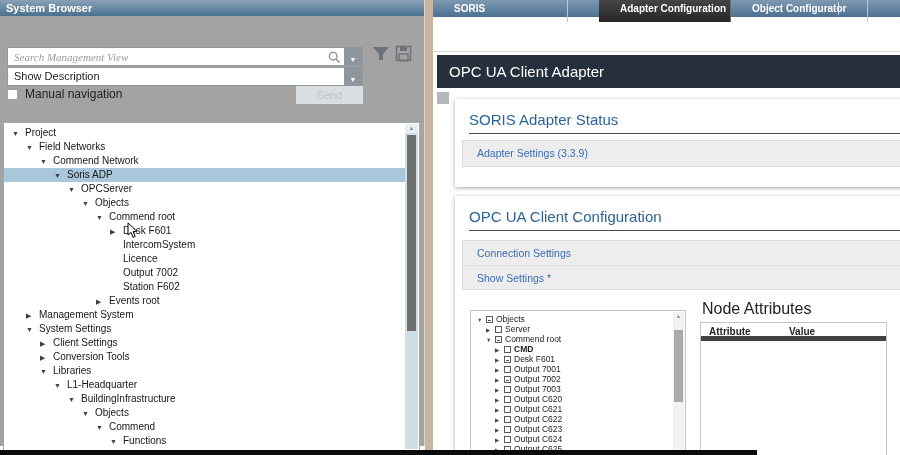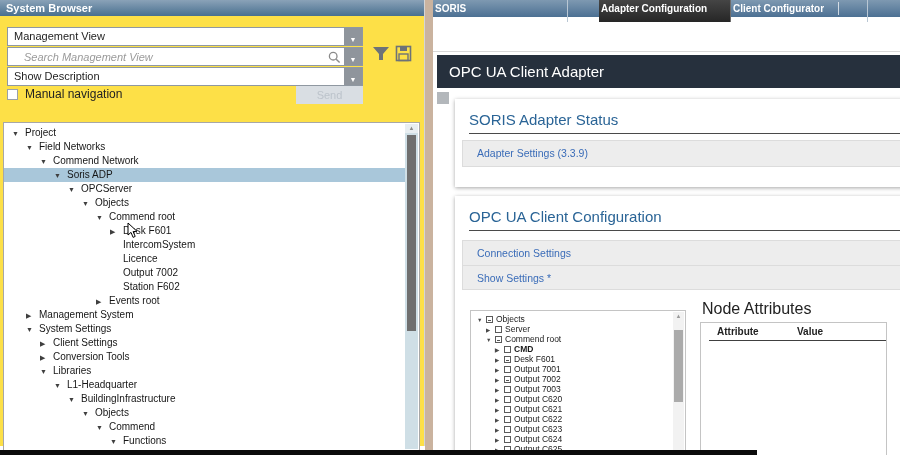--- a/index.html
+++ b/index.html
@@ -1,33 +1,33 @@
 <!DOCTYPE html>
 <html><head>
 <meta charset="utf-8">
 <style>
   * { margin:0; padding:0; box-sizing:border-box; }
   html,body { width:900px; height:455px; overflow:hidden;
     font-family:"Liberation Sans", sans-serif; background:#fff; }
   #stage { position:relative; width:900px; height:455px; overflow:hidden; background:#fff; }
 
   
-  #left-panel { position:absolute; left:0; top:0; width:425px; height:446px; background:#fde047; border-right:1px solid #d5d5d5; }
+  #left-panel { position:absolute; left:0; top:0; width:425px; height:446px; background:#a3a3a3; border-right:1px solid #d5d5d5; }
   .titlebar { position:absolute; left:0; top:0; right:0; height:16px;
     background:linear-gradient(#8aa2b8,#49708f); color:#fff; font-size:11px; font-weight:bold;
     line-height:16px; padding-left:6px; }
   .combo { position:absolute; left:7px; width:356px; height:19px; background:#fff; border:1px solid #8f98a1; }
   .combo .val { position:absolute; left:6px; top:0; line-height:17px; font-size:11px; color:#1d1d1d; }
   .dd-btn { position:absolute; right:0; top:0; width:18px; height:17px; background:#8f959c; text-align:center; }
   .dd-btn span { color:#fff; font-size:7px; line-height:17px; }
   #combo-view { top:27px; }
   #combo-search { top:47px; }
   #combo-desc { top:67px; }
   #search-input { position:absolute; left:1px; top:1px; width:295px; height:15px; border:none; outline:none;
-    font-family:Liberation Sans, sans-serif; font-size:11px; font-style:italic; color:#555; padding-left:15px; }
+    font-family:Liberation Serif, serif; font-size:11px; font-style:italic; color:#555; padding-left:5px; }
   #search-input::placeholder { color:#9a9a9a; font-style:italic; }
   .mag { position:absolute; right:21px; top:2px; }
   .tool-icon { position:absolute; }
   #filter-icon { left:372px; top:46px; }
   #save-icon { left:395px; top:45px; }
   #manual-checkbox { position:absolute; left:7px; top:89px; width:11px; height:11px; background:#fff; border:1px solid #9aa1a8; }
   #manual-label { position:absolute; left:25px; top:87px; font-size:12px; color:#222; }
   #send-button { position:absolute; left:296px; top:86px; width:67px; height:18px; background:#d9dee3;
     color:#bcc3cb; font-size:11px; text-align:center; line-height:18px; }
 
@@ -44,21 +44,21 @@
 
   #cursor { position:absolute; left:127px; top:222px; z-index:30; }
 
   
   #divider { position:absolute; left:425px; top:0; width:8px; height:455px; background:#cab39f; }
 
   
   #right-panel { position:absolute; left:433px; top:0; width:467px; height:455px; background:#fff; }
   .tabbar { position:absolute; left:0; top:0; right:0; height:17px; display:flex;
     background:linear-gradient(#7e99b1,#4c7093); }
-  .tab { height:22px; line-height:17px; color:#fff; font-weight:bold; font-size:10px; padding-left:2px;
+  .tab { height:22px; line-height:17px; color:#fff; font-weight:bold; font-size:10px; padding-left:21px;
     border-right:1px solid #b9c7d4; }
   .tab.active { background:linear-gradient(#454545,#262626); border-right:1px solid #6d6d6d;margin-left:31px; }
   .tab-divider { position:absolute; left:405px; top:2px; width:1px; height:13px; background:rgba(255,255,255,.7); }
   .topline { position:absolute; left:0; top:51px; right:0; height:1px; background:#d8d8d8; }
   #page-header { position:absolute; left:4px; top:55px; right:-10px; height:33px; background:#26303d;
     color:#fff; font-size:15px; line-height:33px; padding-left:12px; }
   #collapse-handle { position:absolute; left:4px; top:92px; width:12px; height:12px; background:#b3b7bb; }
 
   .card { position:absolute; left:22px; width:460px; background:#fff; box-shadow:0 1px 4px rgba(0,0,0,.35); }
   #card-status { top:99px; height:88px; }
@@ -81,39 +81,35 @@
   .cb.ind::after { content:""; display:block; width:3px; height:1px; background:#555; margin:2.5px auto 0; }
   .ntrow.bold { font-weight:bold; }
   .nscroll { position:absolute; right:1px; top:1px; width:11px; bottom:1px; background:#f2f2f2; }
   .nscroll .up { position:absolute; top:0; left:0; right:0; height:9px; text-align:center; font-size:6px;
     color:#9a9a9a; line-height:9px; }
   .nscroll .thumb { position:absolute; left:1px; top:18px; width:9px; height:72px; background:#ababab; }
 
   #node-attrs-title { position:absolute; left:247px; top:104px; font-size:16px; color:#222; }
   #node-attrs-table { position:absolute; left:245px; top:126px; width:187px; height:136px;
     border:1px solid #c4c4c4; background:#fff; }
-  #node-attrs-table .hdr { position:absolute; left:0; top:0; right:0; height:18px; border-bottom:1px solid #404040;margin-left:8px; }
+  #node-attrs-table .hdr { position:absolute; left:0; top:0; right:0; height:18px; border-bottom:5px solid #404040; }
   #node-attrs-table .hdr span { position:absolute; top:3px; font-size:10px; font-weight:bold; color:#222; }
   #col-attr { left:8px; }
   #col-val { left:88px; }
 
   #bottom-bar { position:absolute; left:0; top:450px; width:757px; height:5px; background:#0b0b0b; z-index:40; }
 </style>
 </head>
 <body>
 
 <div id="stage">
 
   <div id="left-panel">
     <div class="titlebar">System Browser</div>
 
-    <div class="combo" id="combo-view">
-      <span class="val">Management View</span>
-      <span class="dd-btn"><span>▼</span></span>
-    </div>
 
     <div class="combo" id="combo-search">
       <input id="search-input" placeholder="Search Management View" style="">
       <span class="mag">
         <svg width="13" height="13" viewBox="0 0 13 13">
             <circle cx="5.2" cy="5.2" r="3.8" fill="none" stroke="#8a8a8a" stroke-width="1.3"></circle>
             <line x1="8.2" y1="8.2" x2="11.6" y2="11.6" stroke="#8a8a8a" stroke-width="1.4"></line>
           </svg>
       </span>
       <span class="dd-btn"><span>▼</span></span>
@@ -179,21 +175,21 @@
         </svg>
     </span>
   </div>
 
   <div id="divider"></div>
 
   <div id="right-panel">
     <div class="tabbar">
         <div class="tab" style="width: 135px;">SORIS</div>
         <div class="tab active" style="width: 132px;">Adapter Configuration</div>
-        <div class="tab" style="width: 137px;">Client Configurator</div>
+        <div class="tab" style="width: 137px;">Object Configurator</div>
       </div>
     <div class="tab-divider"></div>
     <div class="topline"></div>
 
     <div id="page-header">OPC UA Client Adapter</div>
     <div id="collapse-handle"></div>
 
     <div class="card" id="card-status">
       <h2>SORIS Adapter Status</h2>
       <div class="acc-bar" id="acc-adapter">

